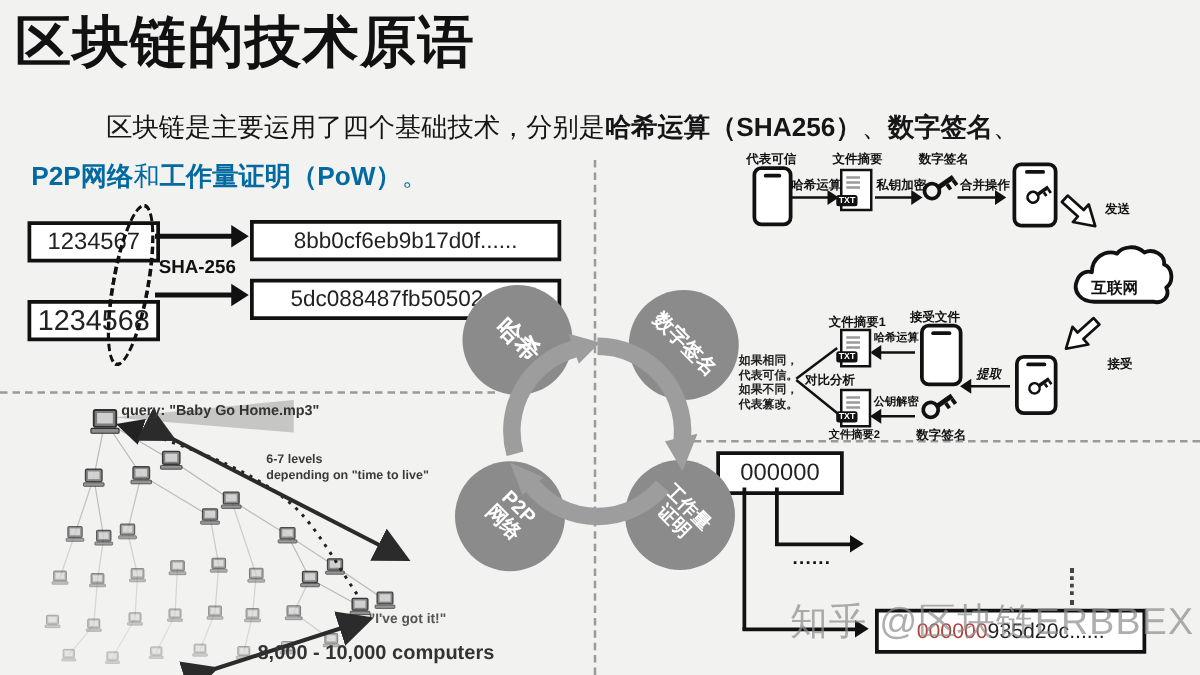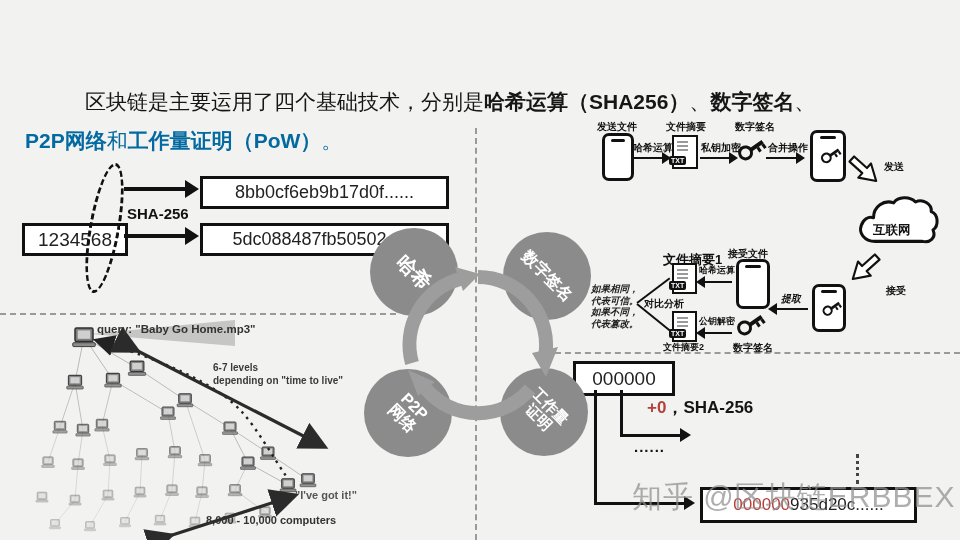--- a/index.html
+++ b/index.html
@@ -43,44 +43,46 @@
   .key .rg{width:9px;height:9px;border:3.5px solid #111;border-radius:50%;background:transparent;left:0;top:1px;}
   .key .st{left:14px;top:7px;width:14px;height:3.5px;}
   .key .t1{left:19px;top:10.5px;width:3px;height:5px;}
   .key .t2{left:25px;top:10.5px;width:3px;height:5px;}
   .oarrow{position:absolute;}
   .vline{position:absolute;width:2.5px;background:#111;}
   .hline{position:absolute;height:2.5px;background:#111;}
   .hd3{position:absolute;width:0;height:0;border-top:7px solid transparent;border-bottom:7px solid transparent;border-left:11px solid #111;}
   .cl{position:absolute;height:2px;background:#111;transform-origin:left center;}
   .cmp{position:absolute;left:591px;top:283px;font-size:9.5px;font-weight:600;color:#222;line-height:1.22;}
-  .cmp span{display:block;font-style:italic;}
+  .cmp span{display:block;}
   
   .red{color:#b4403c;}
   .powlbl{position:absolute;font-size:17px;font-weight:bold;white-space:nowrap;color:#141414;}
   .vdots{position:absolute;border-left:3px dotted #444;width:0;}
   .watermark{position:absolute;left:632px;top:477px;font-size:30px;color:#8f8f8f;opacity:.72;z-index:40;
              letter-spacing:1px;white-space:nowrap;font-weight:500;}
   
   .p2psvg{position:absolute;left:30px;top:312px;width:335px;height:228px;}
   .p2plbl{position:absolute;font-weight:bold;color:#3a3a3a;white-space:nowrap;}
 </style>
 </head>
 <body>
 
 <div class="slide">
 
+  <div class="title">区块链的技术原语</div>
   <div class="sub1"><span>区块链是主要运用了四个基础技术，分别是</span><span class="b">哈希运算（SHA256）</span><span>、</span><span class="b">数字签名</span><span>、</span></div>
   <div class="sub2"><span class="b">P2P网络</span><span>和</span><span class="b">工作量证明（PoW）</span><span>。</span></div>
 
   <div class="dash-v" style="left:475px;top:128px;height:412px;"></div>
   <div class="dash-h" style="left:0;top:313px;width:396px;"></div>
   <div class="dash-h" style="left:545px;top:352px;width:415px;"></div>
 
-  <div class="box" style="left:22px;top:223px;width:100px;height:27px;font-size:19px;">1234568</div>
+  <div class="box" style="left:22px;top:177px;width:100px;height:27px;font-size:19px;">1234567</div>
+  <div class="box" style="left:22px;top:240px;width:100px;height:27px;font-size:23px;">1234568</div>
   <div class="ba" style="left:124px;top:181px;width:74px;">
       <i class="ln"></i>
       <i class="hd"></i>
     </div>
   <div class="ba" style="left:124px;top:228px;width:74px;">
       <i class="ln"></i>
       <i class="hd"></i>
     </div>
   <div class="sl" style="left:127px;top:205px;font-size:15px;">SHA-256</div>
   <div class="box" style="left:200px;top:176px;width:243px;height:27px;">8bb0cf6eb9b17d0f......</div>
@@ -111,21 +113,21 @@
       <path d="M132 124 A68 68 0 0 1 28 124"></path>
       <path d="M14 98 A68 68 0 0 1 62 14"></path>
     </g>
     <g fill="#9d9d9d">
       <polygon points="134,88 160,82 148,112"></polygon>
       <polygon points="37,117 20,131 10,105"></polygon>
       <polygon points="65,26 57,2 82,9"></polygon>
     </g>
   </svg>
 
-  <div class="sl" style="left:597px;top:120px;">发送文件</div>
+  <div class="sl" style="left:597px;top:120px;">代表可信</div>
   <div class="phone" style="left:602px;top:133px;width:26px;height:42px;"></div>
   <div class="sl" style="left:633px;top:141px;">哈希运算</div>
   <div class="fa r" style="left:632px;top:153px;width:37px;">
       <i class="ln"></i>
       <i class="hd"></i>
     </div>
   <div class="sl" style="left:666px;top:120px;">文件摘要</div>
   <div class="doc" style="left:672px;top:135px;width:22px;height:30px;">
       <i class="lines"></i>
       <span class="txt">TXT</span>
@@ -181,21 +183,21 @@
       <i class="ln"></i>
       <i class="hd"></i>
     </div>
   <div class="sl" style="left:728px;top:247px;">接受文件</div>
   <div class="phone" style="left:736px;top:259px;width:28px;height:44px;"></div>
   <div class="sl" style="left:699px;top:264px;font-size:9px;">哈希运算</div>
   <div class="fa l" style="left:698px;top:277px;width:34px;">
       <i class="ln"></i>
       <i class="hd"></i>
     </div>
-  <div class="sl" style="left:663px;top:251px;font-size:13px;">文件摘要1</div>
+  <div class="sl" style="left:663px;top:251px;font-size:10px;">文件摘要1</div>
   <div class="doc" style="left:672px;top:263px;width:21px;height:27px;">
       <i class="lines"></i>
       <span class="txt">TXT</span>
     </div>
   <div class="cl" style="left:637px;top:302px;width:41px;transform:rotate(-37deg);"></div>
   <div class="cl" style="left:637px;top:303px;width:43px;transform:rotate(39deg);"></div>
   <div class="sl" style="left:644px;top:297px;">对比分析</div>
   <div class="cmp">
     <span>如果相同，</span>
     <span>代表可信。</span>
@@ -220,21 +222,20 @@
     </div>
   <div class="sl" style="left:733px;top:341px;">数字签名</div>
 
   <div class="box" style="left:573px;top:361px;width:96px;height:29px;font-size:19px;">000000</div>
   <div class="vline" style="left:620px;top:390px;height:46px;"></div>
   <div class="hline" style="left:620px;top:434px;width:62px;"></div>
   <div class="hd3" style="left:680px;top:428px;"></div>
   <div class="vline" style="left:594px;top:390px;height:114px;"></div>
   <div class="hline" style="left:594px;top:502px;width:92px;"></div>
   <div class="hd3" style="left:684px;top:496px;"></div>
-  <div class="powlbl" style="left:647px;top:396px;"><span class="red">+0</span><span>，SHA-256</span></div>
   <div class="powlbl" style="left:634px;top:438px;font-size:15px;letter-spacing:1px;">......</div>
   <div class="vdots" style="left:856px;top:454px;height:30px;"></div>
   <div class="box" style="left:700px;top:487px;width:211px;height:30px;font-size:17px;">
       <span class="red">000000</span>
       <span>935d20c......</span>
     </div>
 
   <svg class="p2psvg" id="p2p-net" viewBox="0 0 335 228">
       <defs>
         <marker id="ah" markerWidth="9" markerHeight="9" refX="5" refY="4.5" orient="auto">
@@ -448,16 +449,16 @@
       <path d="M72 30 C130 48 185 70 212 100 C228 118 243 145 256 164" fill="none" stroke="#222" stroke-width="2.4" stroke-dasharray="2.5,5" marker-start="url(#ahr)"></path>
       <line x1="100" y1="35" x2="287" y2="131" stroke="#2b2b2b" stroke-width="3.2" marker-start="url(#ah)" marker-end="url(#ah)"></line>
       <line x1="133" y1="226" x2="257" y2="186" stroke="#2b2b2b" stroke-width="3.2" marker-start="url(#ah)" marker-end="url(#ah)"></line>
     </svg>
   <div class="p2plbl" style="left:97px;top:323px;font-size:11.5px;color:#333;">query: "Baby Go Home.mp3"</div>
   <div class="p2plbl" style="left:213px;top:362px;font-size:10px;line-height:1.25;">
       <span style="display:block">6-7 levels</span>
       <span style="display:block">depending on "time to live"</span>
     </div>
   <div class="p2plbl" style="left:295px;top:489px;font-size:11px;color:#555;">"I've got it!"</div>
-  <div class="p2plbl" style="left:206px;top:514px;font-size:11px;color:#333;">8,000 - 10,000 computers</div>
+  <div class="p2plbl" style="left:206px;top:514px;font-size:16px;color:#333;">8,000 - 10,000 computers</div>
 
   <div class="watermark">知乎 @区块链ERBBEX</div>
 </div>
 
 </body></html>

